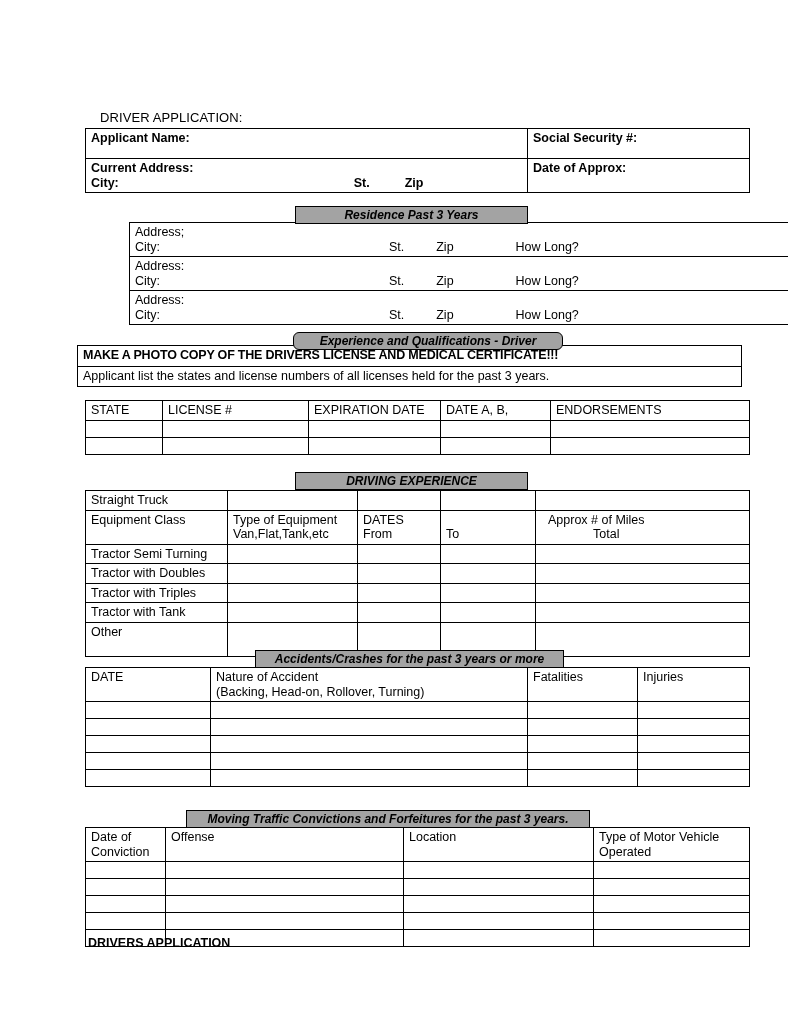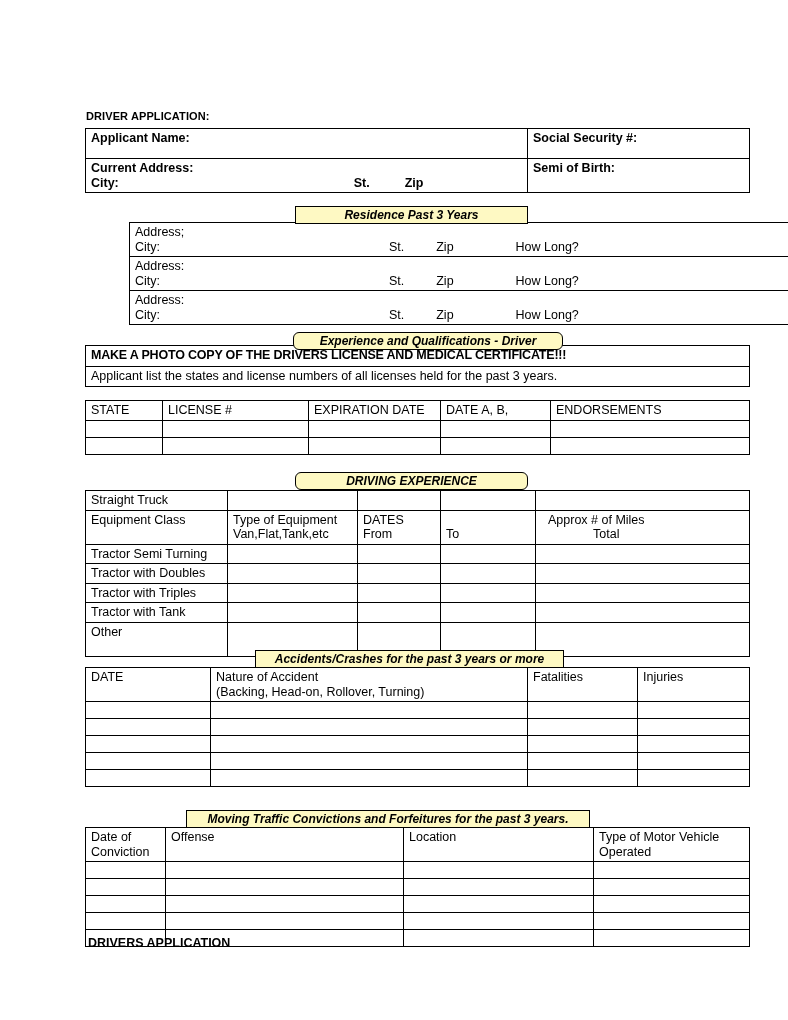--- a/index.html
+++ b/index.html
@@ -18,40 +18,40 @@
     position: relative;
     width: 788px;
     height: 1020px;
     background: #fff;
     overflow: hidden;
   }
 
   
   .doc-title {
     position: absolute;
-    left: 86px;
+    left: 100px;
     top: 110px;
-    font-size: 11px;
-    font-weight: bold;
+    font-size: 13px;
+    font-weight: normal;
     letter-spacing: 0.1px;
   }
   .footer-title {
     position: absolute;
     left: 88px;
     top: 936px;
     font-size: 12.5px;
     font-weight: bold;
   }
 
   
   .caption {
     position: absolute;
     box-sizing: border-box;
     border: 1px solid #000;
-    background: #fef9c3;
+    background: #a3a3a3;
     height: 18px;
     line-height: 16px;
     text-align: center;
     font-size: 12px;
     font-weight: bold;
     font-style: italic;
     z-index: 5;
     white-space: nowrap;
   }
 
@@ -73,29 +73,29 @@
   td.bold { font-weight: bold; }
   td.ctr  { text-align: left; }
   td.empty { padding: 0; }
 
   .two-line { display: block; }
   .ind { display: inline-block; }
 
   
   .t-applicant { left: 85px; top: 128px; width: 664px; }
   .t-residence { left: 85px; top: 222px; width: 664px; margin-left: 44px; }
-  .t-photo     { left: 85px; top: 345px; width: 664px; }
+  .t-photo     { left: 77px; top: 345px; width: 664px; }
   .t-license   { left: 85px; top: 400px; width: 664px; }
   .t-driving   { left: 85px; top: 490px; width: 664px; }
   .t-accidents { left: 85px; top: 667px; width: 664px; }
   .t-convict   { left: 85px; top: 827px; width: 664px; }
 
   .c-residence { left: 295px; top: 206px; width: 233px; }
   .c-experience{ left: 293px; top: 332px; width: 270px; border-radius: 6px; }
-  .c-driving   { left: 295px; top: 472px; width: 233px; border-radius: 6px; }
+  .c-driving   { left: 295px; top: 472px; width: 233px; }
   .c-accidents { left: 255px; top: 650px; width: 309px; }
   .c-convict   { left: 186px; top: 810px; width: 404px; }
 
   .photo-headline {
     font-size: 15px;
     font-weight: bold;
     letter-spacing: -0.2px;
     white-space: nowrap;
   }
   .photo-sub {
@@ -124,21 +124,21 @@
         <td class="bold">
           <span class="two-line">Current Address:</span>
           <span class="two-line">
             <span>City:</span>
             <span class="ind" style="width:228px"></span>
             <span>St.</span>
             <span class="ind" style="width:28px"></span>
             <span>Zip</span>
           </span>
         </td>
-        <td class="bold">Semi of Birth:</td>
+        <td class="bold">Date of Approx:</td>
       </tr>
     </tbody>
   </table>
 
   <div class="caption c-residence">Residence Past 3 Years</div>
 
   <table class="grid t-residence">
     <colgroup>
         <col style="width:664px">
       </colgroup>

